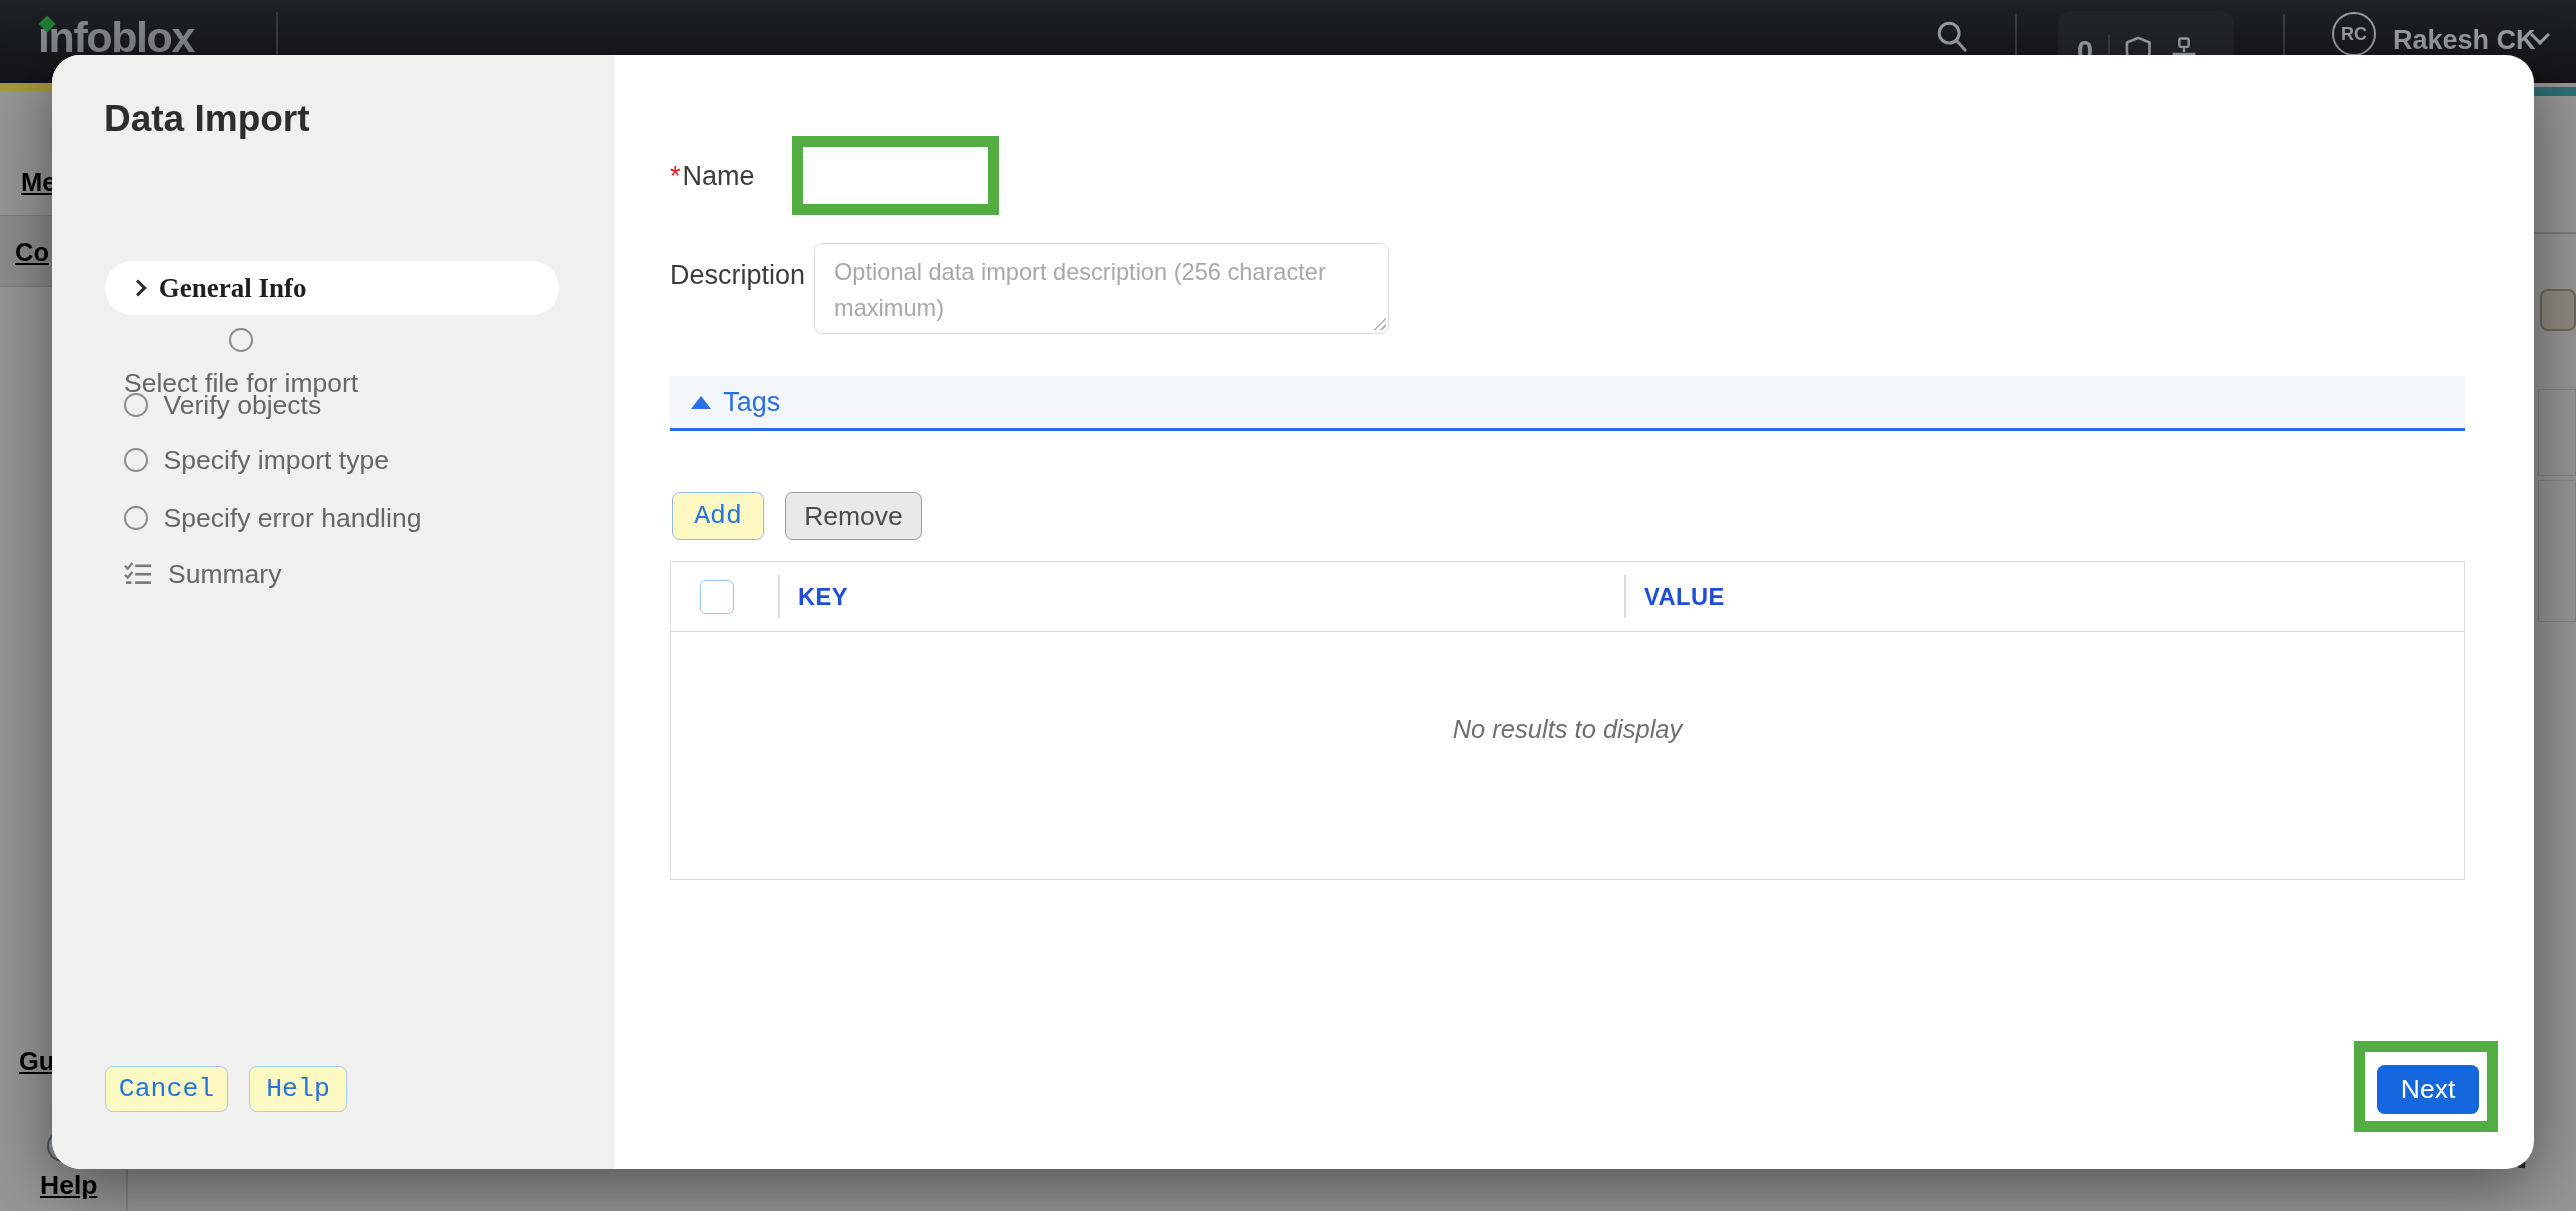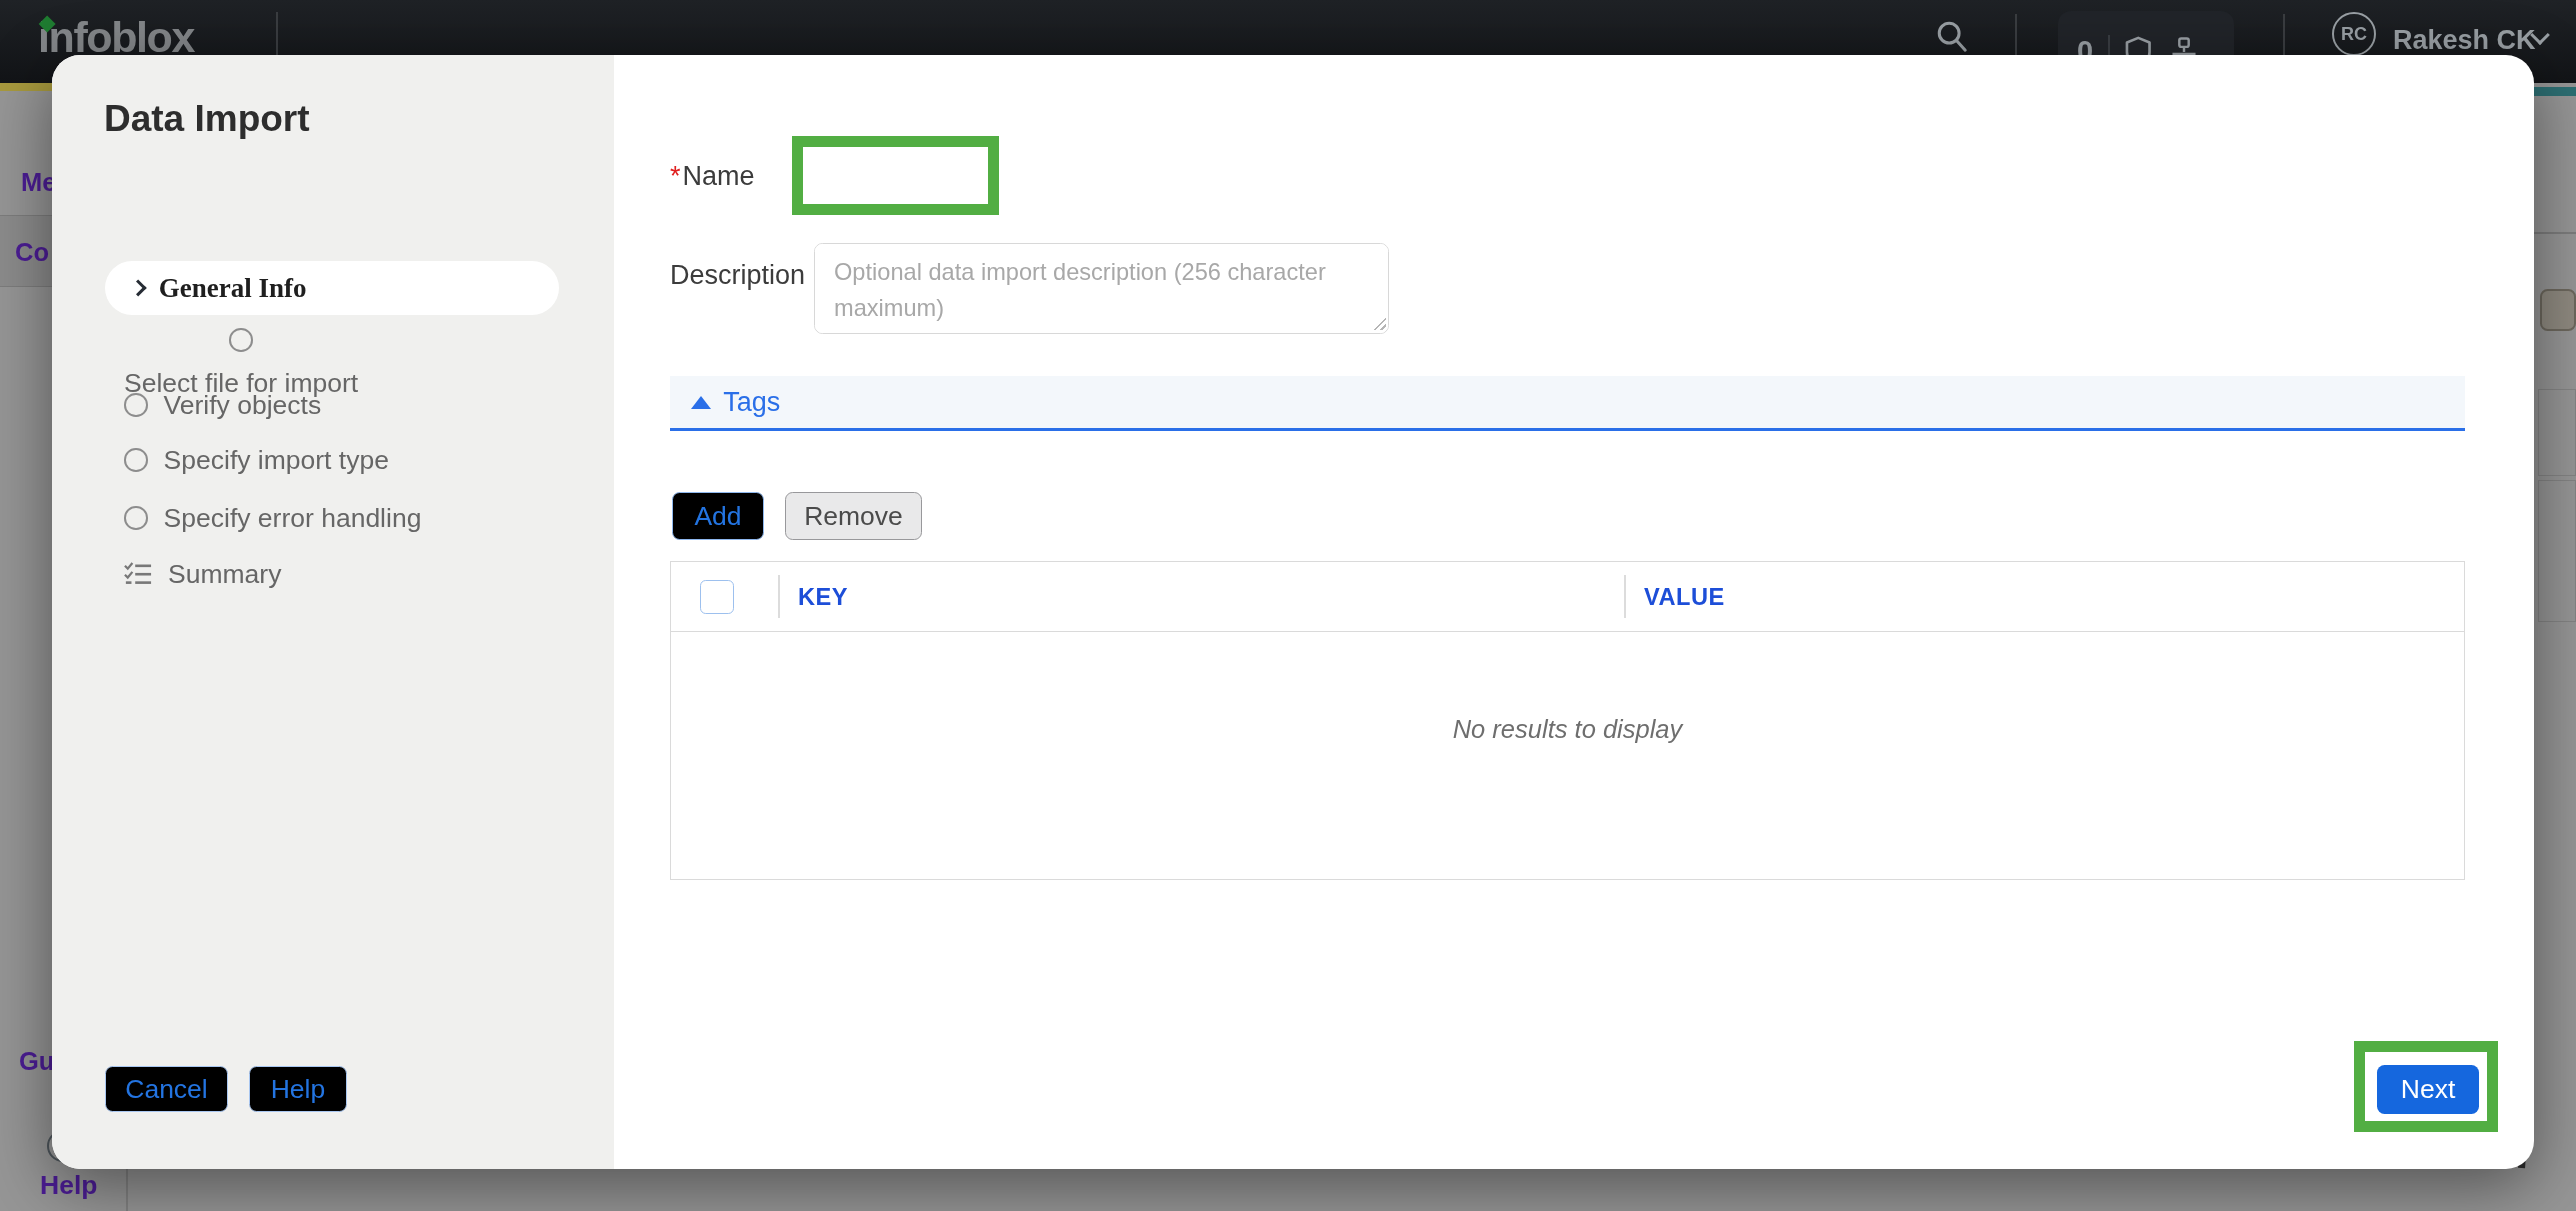--- a/index.html
+++ b/index.html
@@ -41,21 +41,21 @@
     justify-content:center; font-size:18px; font-weight:700; color:#9aa0a5; }
   .user-name { position:absolute; left:2393px; top:24.6px; font-size:27px; font-weight:700; color:#9aa0a5; }
   .user-chev { position:absolute; left:2533px; top:28px; width:14px; height:14px;
     border-right:3.3px solid #9aa0a5; border-bottom:3.3px solid #9aa0a5; transform:rotate(45deg); }
 
   
   .strip-left  { position:absolute; left:0; top:83px; width:54px; height:7.6px; background:#a89a3e; z-index:2; }
   .strip-right { position:absolute; left:2533px; top:87px; width:43px; height:8.5px; background:#2d6f73; z-index:2; }
 
   
-  .bgtxt { position:absolute; color:#4c1d95; font-weight:700; z-index:1; }
+  .bgtxt { position:absolute; color:#000000; font-weight:700; z-index:1;text-decoration:underline; }
   .bg-me { left:21px; top:168px; font-size:25.5px; }
   .bg-co-block { position:absolute; left:0; top:215px; width:54px; height:72px;
     background:#8c8c8c; border-top:1.9px solid #7d7d7d; border-bottom:1.9px solid #7d7d7d; z-index:1; }
   .bg-co { left:15px; top:238px; font-size:25.5px; }
   .bg-gu { left:19px; top:1047px; font-size:25.5px; }
   .bg-help-circle { position:absolute; left:47px; top:1130px; width:32px; height:32px;
     border:2.8px solid #4e565c; border-radius:50%; z-index:1; }
   .bg-help { left:40px; top:1170px; font-size:26.5px; z-index:1; }
   .bg-vline { position:absolute; left:126px; top:1169px; width:1.9px; height:43px; background:#828282; z-index:1; }
   .bg-right-line { position:absolute; left:2534px; top:232px; width:42px; height:1.9px; background:#7d7d7d; z-index:1; }
@@ -82,21 +82,21 @@
     border-top:3.8px solid #262c34; transform:rotate(45deg); flex:0 0 auto; }
   .pill-label { font-size:27px; font-weight:700; color:#1f1f1f; }
 
   .step-row { position:absolute; left:72px; display:flex; align-items:center; gap:16px; height:38px; }
   .step-circle { width:23.6px; height:23.6px; border:2.8px solid #8d8d8d; border-radius:50%; flex:0 0 auto; }
   .step-label { font-size:26.5px; color:#666666; }
   .r2 { top:273px;flex-direction:column; } .r3 { top:331px; } .r4 { top:386px; } .r5 { top:444px; } .r6 { top:500px; }
 
   .btn { display:flex; align-items:center; justify-content:center; border-radius:7.6px;
     font-size:26.5px; cursor:pointer; }
-  .btn-outline-blue { background:#000000; border:1.9px solid #a9c7f1; color:#2374e1; }
+  .btn-outline-blue { background:#fef9c3; border:1.9px solid #a9c7f1; color:#2374e1;font-family:Liberation Mono, monospace; }
   .cancel-btn { position:absolute; left:53px; top:1011px; width:123px; height:46px; }
   .help-btn   { position:absolute; left:197px; top:1011px; width:98px; height:46px; }
 
   
   .field-label { position:absolute; left:618px; font-size:27px; color:#3c3c3c; display:flex; }
   .req-mark { color:#e02020; margin-right:1.9px; }
   .lbl-name { top:106px; }
   .lbl-desc { top:205px; }
 
   .name-input { position:absolute; left:762px; top:94px; width:575px; height:53px;

